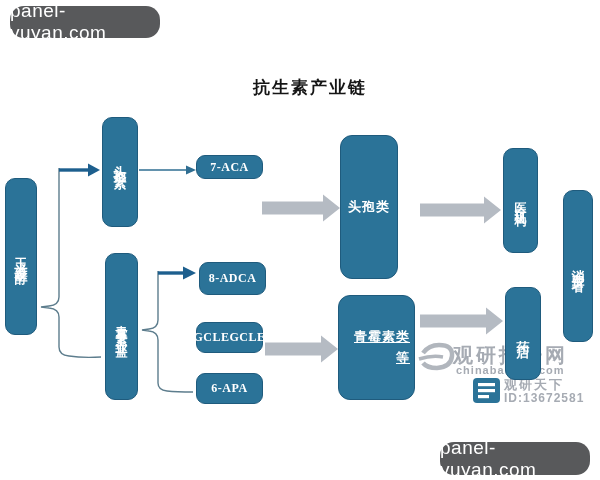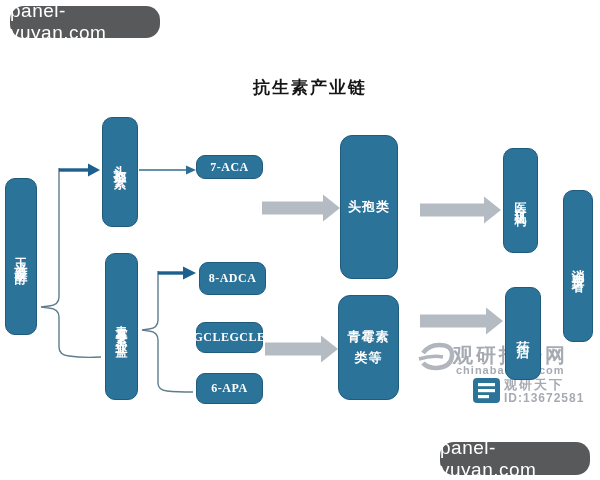--- a/index.html
+++ b/index.html
@@ -25,32 +25,32 @@
     background:#2b7398;border:1px solid #1f5b7d;border-radius:10px;
     color:#fff;display:flex;align-items:center;justify-content:center;
     font-weight:bold;
   }
   .node .v{
     writing-mode:vertical-rl;text-orientation:upright;
     letter-spacing:5px;font-size:13px;line-height:1;
   }
   .node.small{border-radius:9px;font-size:12px;letter-spacing:.5px;
     font-family:"Liberation Serif","DejaVu Serif",serif;}
-  .node.mid{border-radius:12px;font-size:13px;text-align:center;line-height:1.6;
+  .node.mid{border-radius:12px;font-size:13px;text-align:right;line-height:1.6;
     letter-spacing:1px;padding:4px;}
   
   #node-corn{left:5px;top:178px;width:32px;height:157px;}
   #node-cephc{left:102px;top:117px;width:36px;height:110px;}
   #node-pensalt{left:105px;top:253px;width:33px;height:147px;}
   #node-7aca{left:196px;top:155px;width:67px;height:24px;}
   #node-7adca{left:199px;top:262px;width:67px;height:33px;}
   #node-gcle{left:196px;top:322px;width:67px;height:31px;font-size:12px;}
   #node-6apa{left:196px;top:373px;width:67px;height:31px;}
   #node-cephclass{left:340px;top:135px;width:58px;height:144px;}
-  #node-penclass{left:338px;top:295px;width:61px;height:105px;}
+  #node-penclass{left:338px;top:295px;width:77px;height:105px;text-decoration:underline;}
   #node-medical{left:503px;top:148px;width:35px;height:105px;}
   #node-pharmacy{left:505px;top:287px;width:36px;height:93px;}
   #node-consumer{left:563px;top:190px;width:30px;height:152px;}
   
   .wm{position:absolute;color:#a6abb3;font-weight:bold;}
   #wm-site{left:453px;top:342px;font-size:20px;letter-spacing:3px;}
   #wm-domain{left:456px;top:364px;font-size:11px;letter-spacing:1px;}
   #wm-brand{left:504px;top:376px;font-size:13px;letter-spacing:2px;}
   #wm-id{left:504px;top:391px;font-size:12px;letter-spacing:1px;}
 </style>

